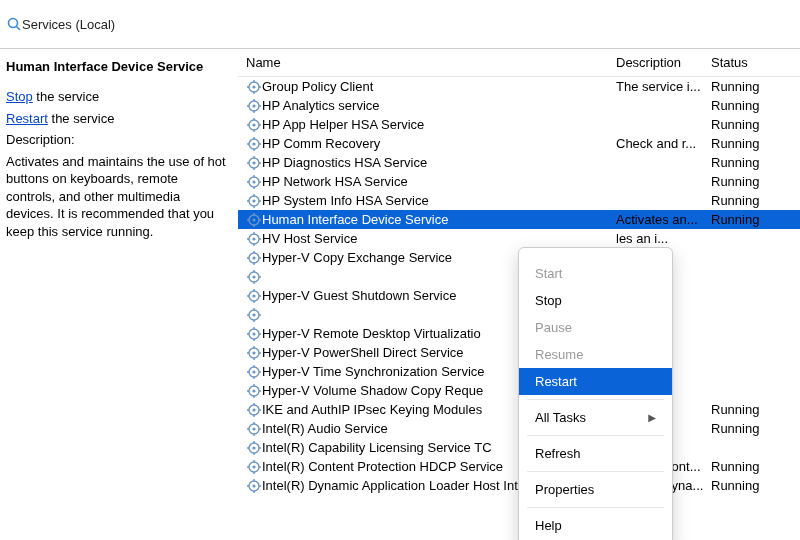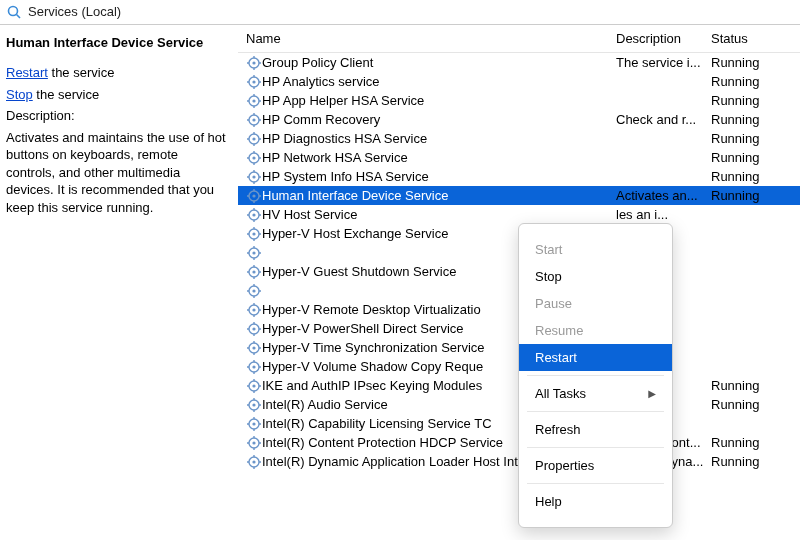--- a/index.html
+++ b/index.html
@@ -1,17 +1,17 @@
 <!DOCTYPE html>
 <html><head>
 <meta charset="utf-8">
 <style>
 *{box-sizing:border-box;margin:0;padding:0;font-family:"Segoe UI",Tahoma,sans-serif;font-size:13px;color:#000}
 body{background:#fff;width:800px;height:540px;overflow:hidden}
-.header{display:flex;align-items:flex-start;gap:6px;padding:4px 6px;border-bottom:1px solid #ccc}
+.header{display:flex;align-items:flex-end;padding:16px 6px;border-bottom:1px solid #ccc}
 .header .title{color:#222}
 .main{display:flex;height:calc(540px - 28px)}
 .left{width:238px;padding:10px 10px 10px 6px}
 .svc-title{font-weight:bold;font-size:13px;margin-bottom:14px}
 .link{color:#0645cc;text-decoration:underline;cursor:pointer}
 .left p{line-height:1.35;margin-top:4px}
 .desc-head{margin-top:28px}
 .right{flex:1;position:relative}
 .cols{display:flex;border-bottom:1px solid #e5e5e5;padding:6px 8px 6px 8px}
 .col-name{width:370px}
@@ -45,24 +45,24 @@
         <line x1="10.5" y1="10.5" x2="14" y2="14" stroke="#3a8bd8" stroke-width="1.6"></line>
       </svg>
   </span>
   <span class="title">Services (Local)</span>
 </div>
 
 <div class="main">
   <div class="left">
     <div class="svc-title">Human Interface Device Service</div>
     <p>
-      <span class="link">Restart</span><span> the service</span>
+      <span class="link">Stop</span><span> the service</span>
     </p>
     <p>
-      <span class="link">Stop</span><span> the service</span>
+      <span class="link">Restart</span><span> the service</span>
     </p>
     <p class="desc-head">Description:</p>
     <p>Activates and maintains the use of hot buttons on keyboards, remote controls, and other multimedia devices. It is recommended that you keep this service running.</p>
   </div>
 
   <div class="right">
     <div class="cols">
       <div class="col-name">Name</div>
       <div class="col-desc">Description</div>
       <div class="col-status">Status</div>
@@ -246,21 +246,21 @@
                 <circle cx="8" cy="8" r="5" fill="none" stroke="#6b95c9" stroke-width="1.4"></circle>
                 <circle cx="8" cy="8" r="1.6" fill="#6b95c9"></circle>
                 <g stroke="#6b95c9" stroke-width="1.4">
                   <line x1="8" y1="1" x2="8" y2="3"></line>
                   <line x1="8" y1="13" x2="8" y2="15"></line>
                   <line x1="1" y1="8" x2="3" y2="8"></line>
                   <line x1="13" y1="8" x2="15" y2="8"></line>
                 </g>
               </svg>
             </span>
-            <span>Hyper-V Host Exchange Service</span>
+            <span>Hyper-V Copy Exchange Service</span>
           </div>
           <div class="c-desc">les a m...</div>
           <div class="c-status"></div>
         </div>
         <div class="row">
           <div class="c-name">
             <span class="gear">
               <svg width="16" height="16" viewBox="0 0 16 16">
                 <circle cx="8" cy="8" r="5" fill="none" stroke="#6b95c9" stroke-width="1.4"></circle>
                 <circle cx="8" cy="8" r="1.6" fill="#6b95c9"></circle>

